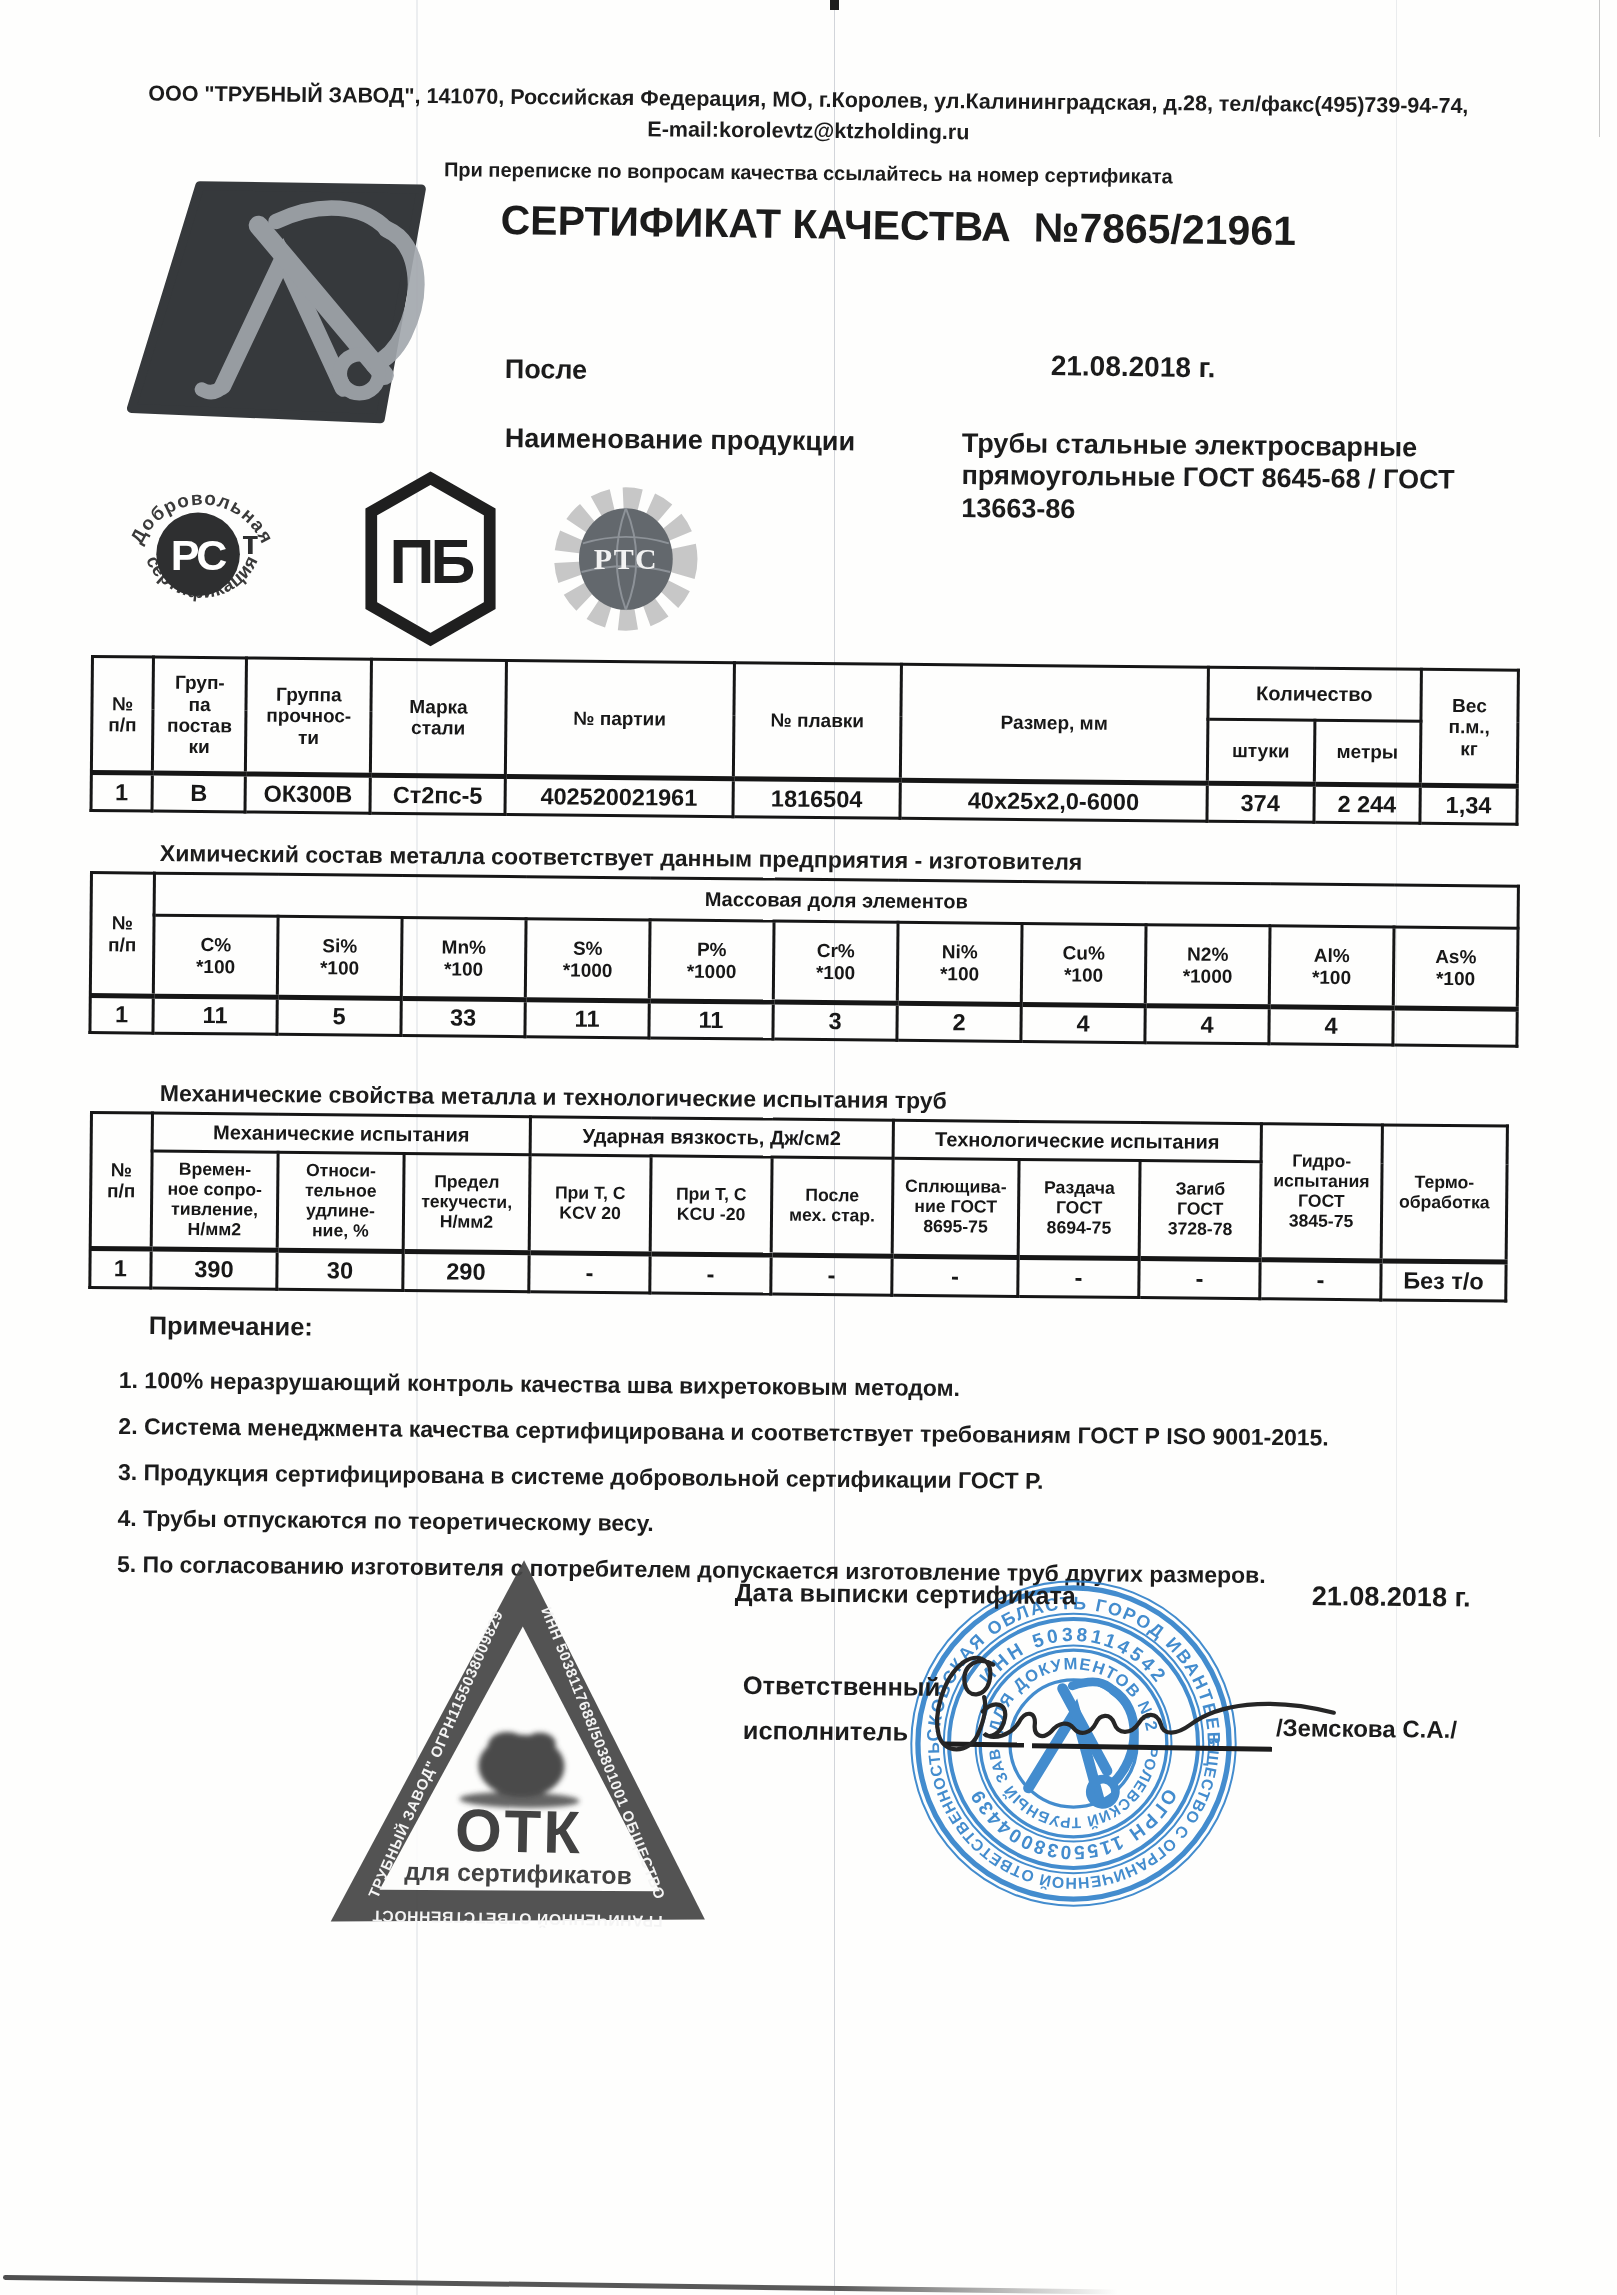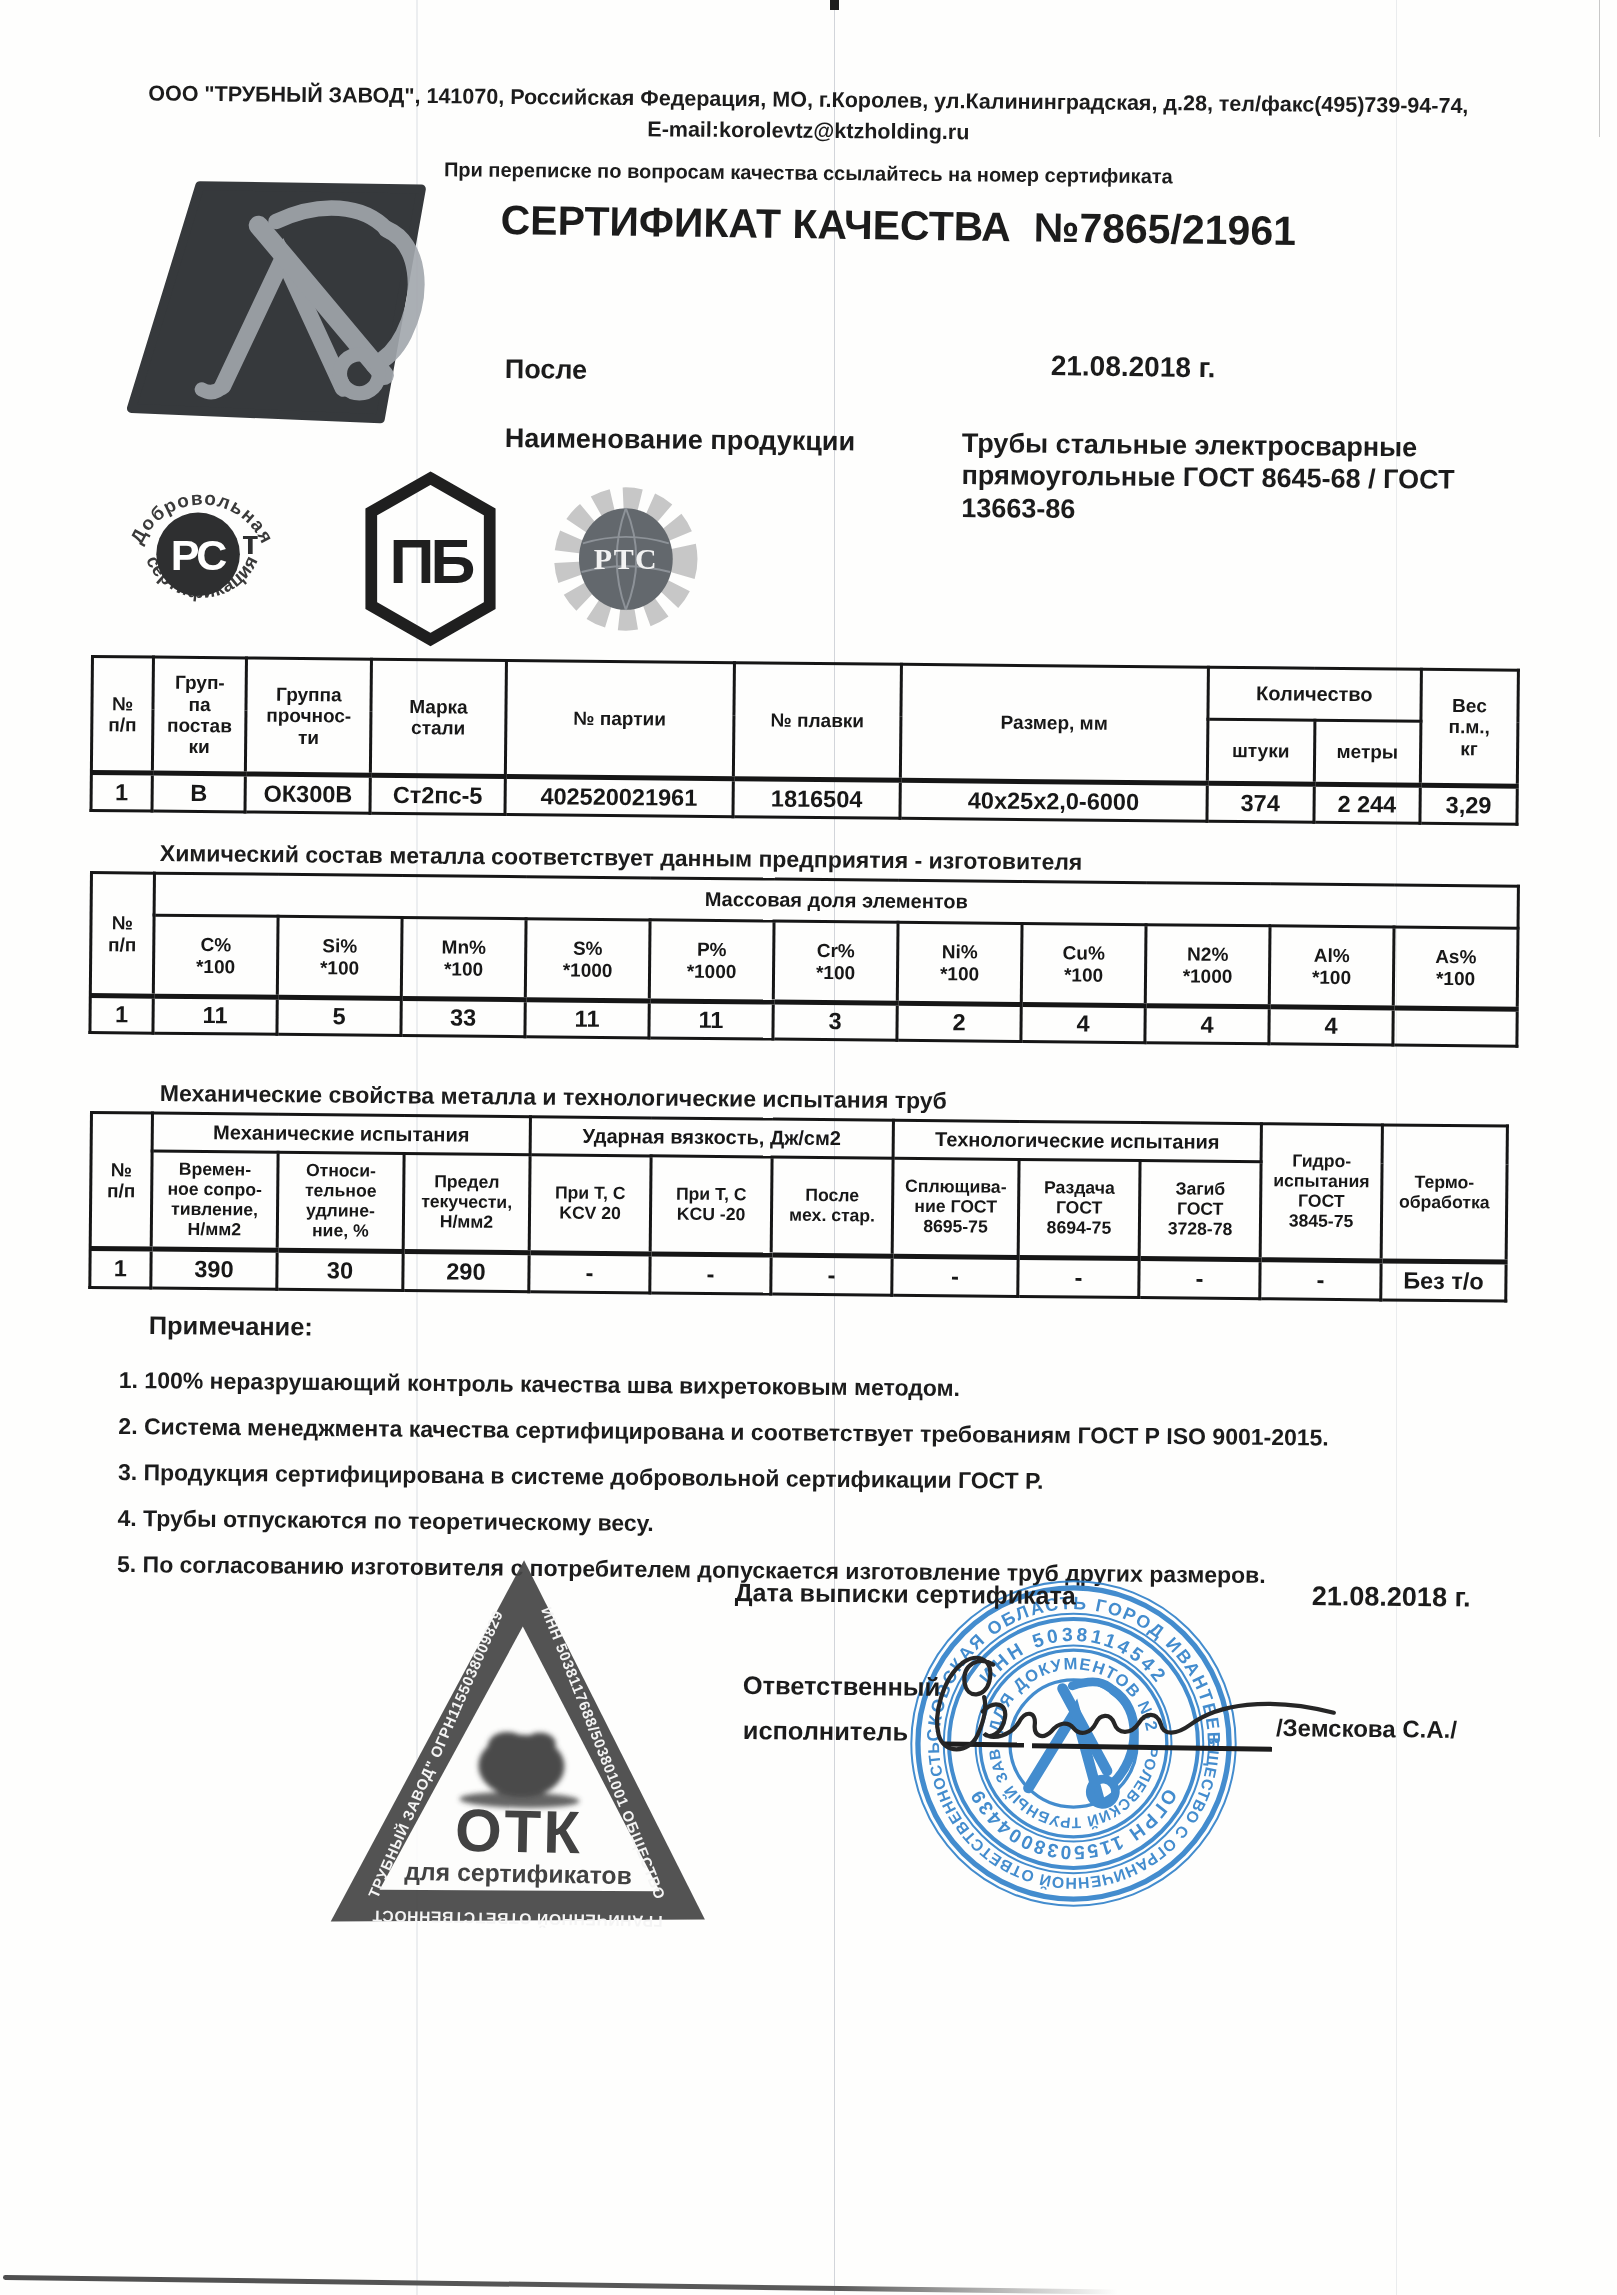--- a/index.html
+++ b/index.html
@@ -139,21 +139,21 @@
   <tr class="d" style="height:38px">
     <td>1</td>
     <td>В</td>
     <td>ОК300В</td>
     <td>Ст2пс-5</td>
     <td>402520021961</td>
     <td>1816504</td>
     <td>40х25х2,0-6000</td>
     <td>374</td>
     <td>2 244</td>
-    <td>3,29</td>
+    <td>1,34</td>
   </tr>
 </tbody>
   </table>
 
 <div class="abs heading" style="left:160px;top:840px;font-size:23px;">Химический состав металла соответствует данным предприятия - изготовителя</div>
 <table class="tbl" style="left:90px;top:871px;width:1427px">
   <colgroup>
     <col style="width:63px">
     <col style="width:124px">
       <col style="width:124px">

